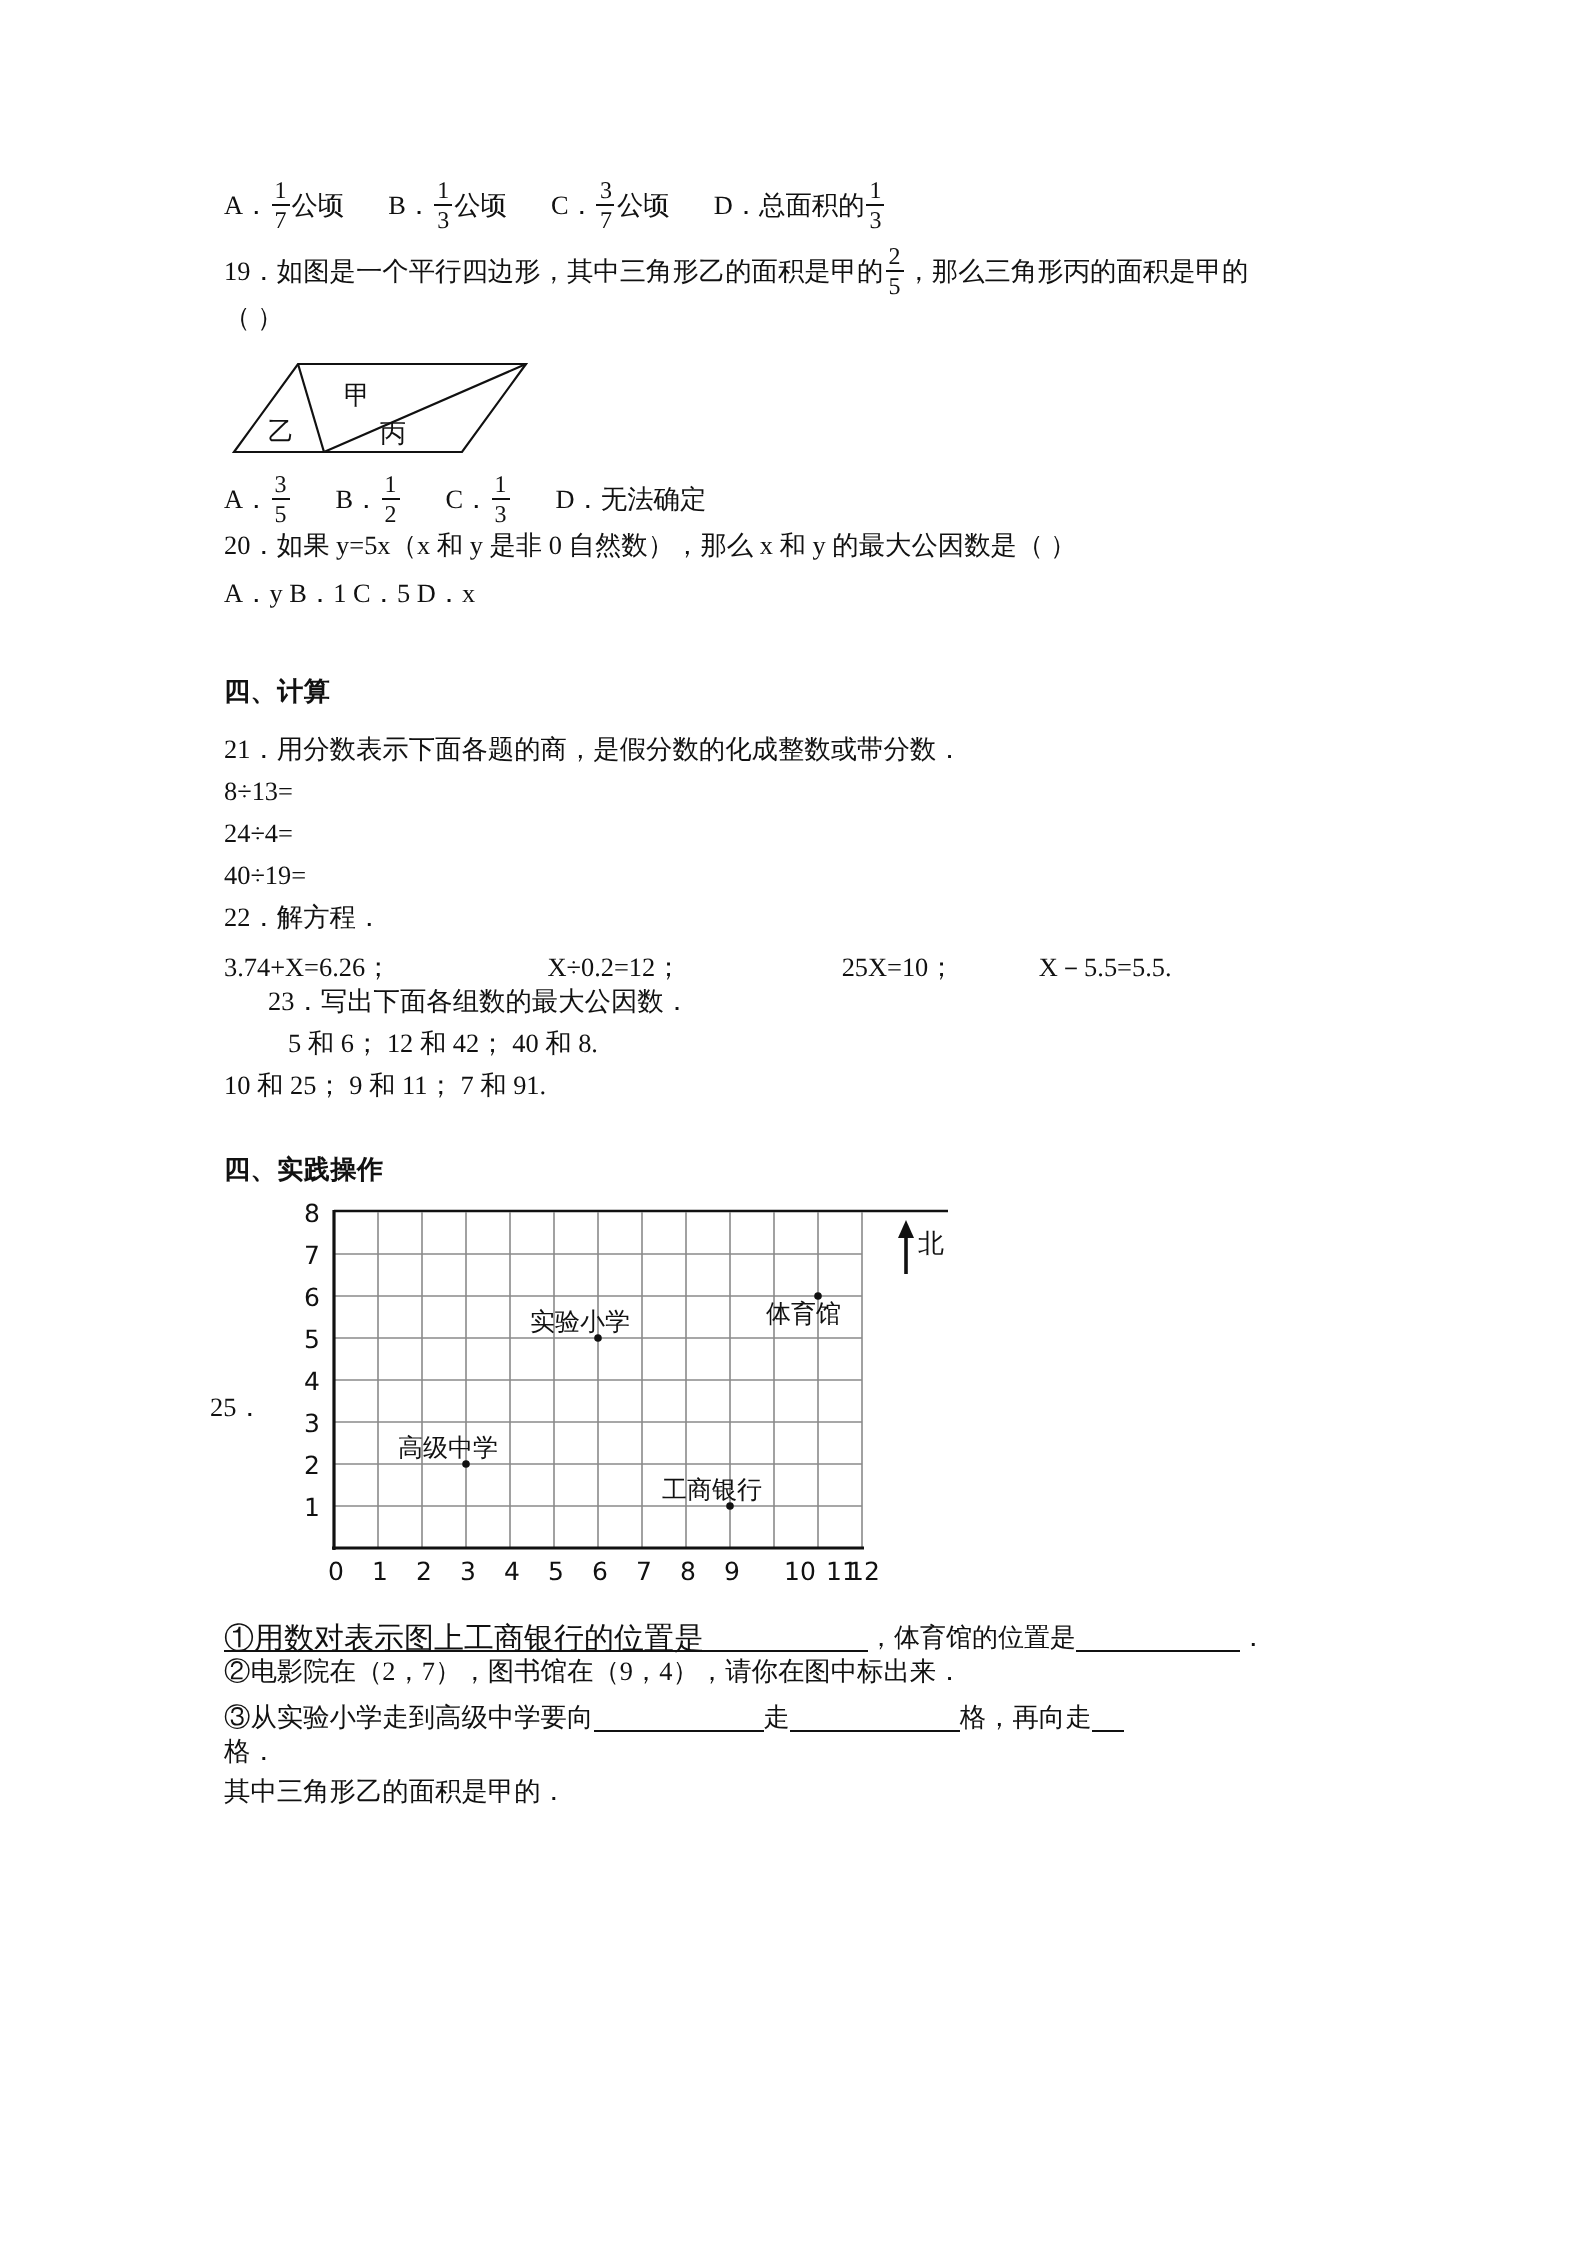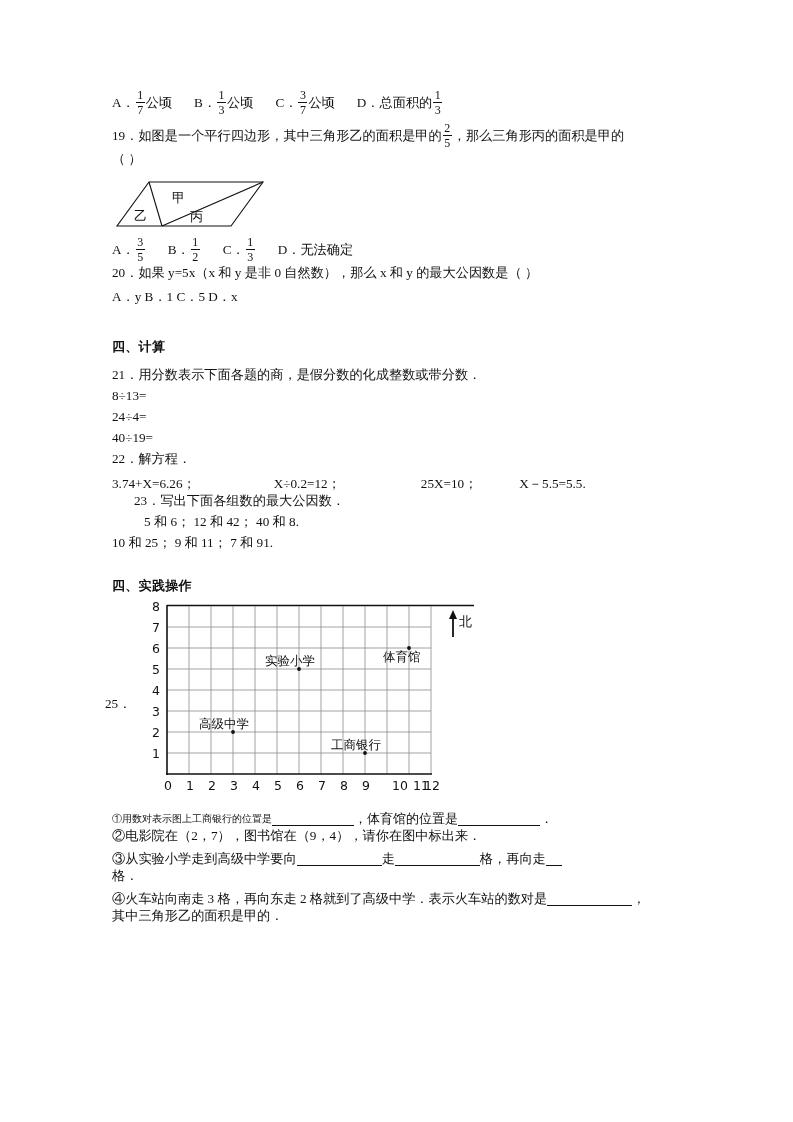--- a/index.html
+++ b/index.html
@@ -309,41 +309,36 @@
 
       <span class="pt-label" style="left:153px; top:50px;">实验小学</span>
       <span class="pt-label" style="left:271px; top:46px;">体育馆</span>
       <span class="pt-label" style="left:87px; top:113px;">高级中学</span>
       <span class="pt-label" style="left:219px; top:134px;">工商银行</span>
 
       <span class="north-label" style="left:347px; top:10px;">北</span>
     </div>
 
     <div class="row" style="height:20px;">
-      <span style="font-size:10px;">①用数对表示图上工商银行的位置是</span>
+      <span style="font-size:15px;text-decoration:underline;">①用数对表示图上工商银行的位置是</span>
       <span class="ul" style="width:82px;"></span>
       <span style="font-size:13px;">，体育馆的位置是</span>
       <span class="ul" style="width:82px;"></span>
       <span style="font-size:13.2px;">．</span>
     </div>
 
     <div class="line" style="height:20px;">②电影院在（2，7），图书馆在（9，4），请你在图中标出来．</div>
 
     <div class="row" style="height:20px;">
       <span style="font-size:13.2px;">③从实验小学走到高级中学要向</span>
       <span class="ul" style="width:85px;"></span>
       <span style="font-size:13.2px;">走</span>
       <span class="ul" style="width:85px;"></span>
       <span style="font-size:13.2px;">格，再向</span>
       <span style="font-size:13.2px;">走</span>
       <span class="ul" style="width:16px;"></span>
     </div>
     <div class="line" style="height:20px;">格．</div>
 
-    <div class="row" style="height:20px;">
-      <span style="font-size:13.2px;">④火车站向南走 3 格，再向东走 2 格就到了高级中学．表示火车站的数对是</span>
-      <span class="ul" style="width:85px;"></span>
-      <span style="font-size:13.2px;">，</span>
-    </div>
     <div class="line" style="height:20px;">其中三角形乙的面积是甲的．</div>
 
   </div>
 </div>
 
 </body></html>

